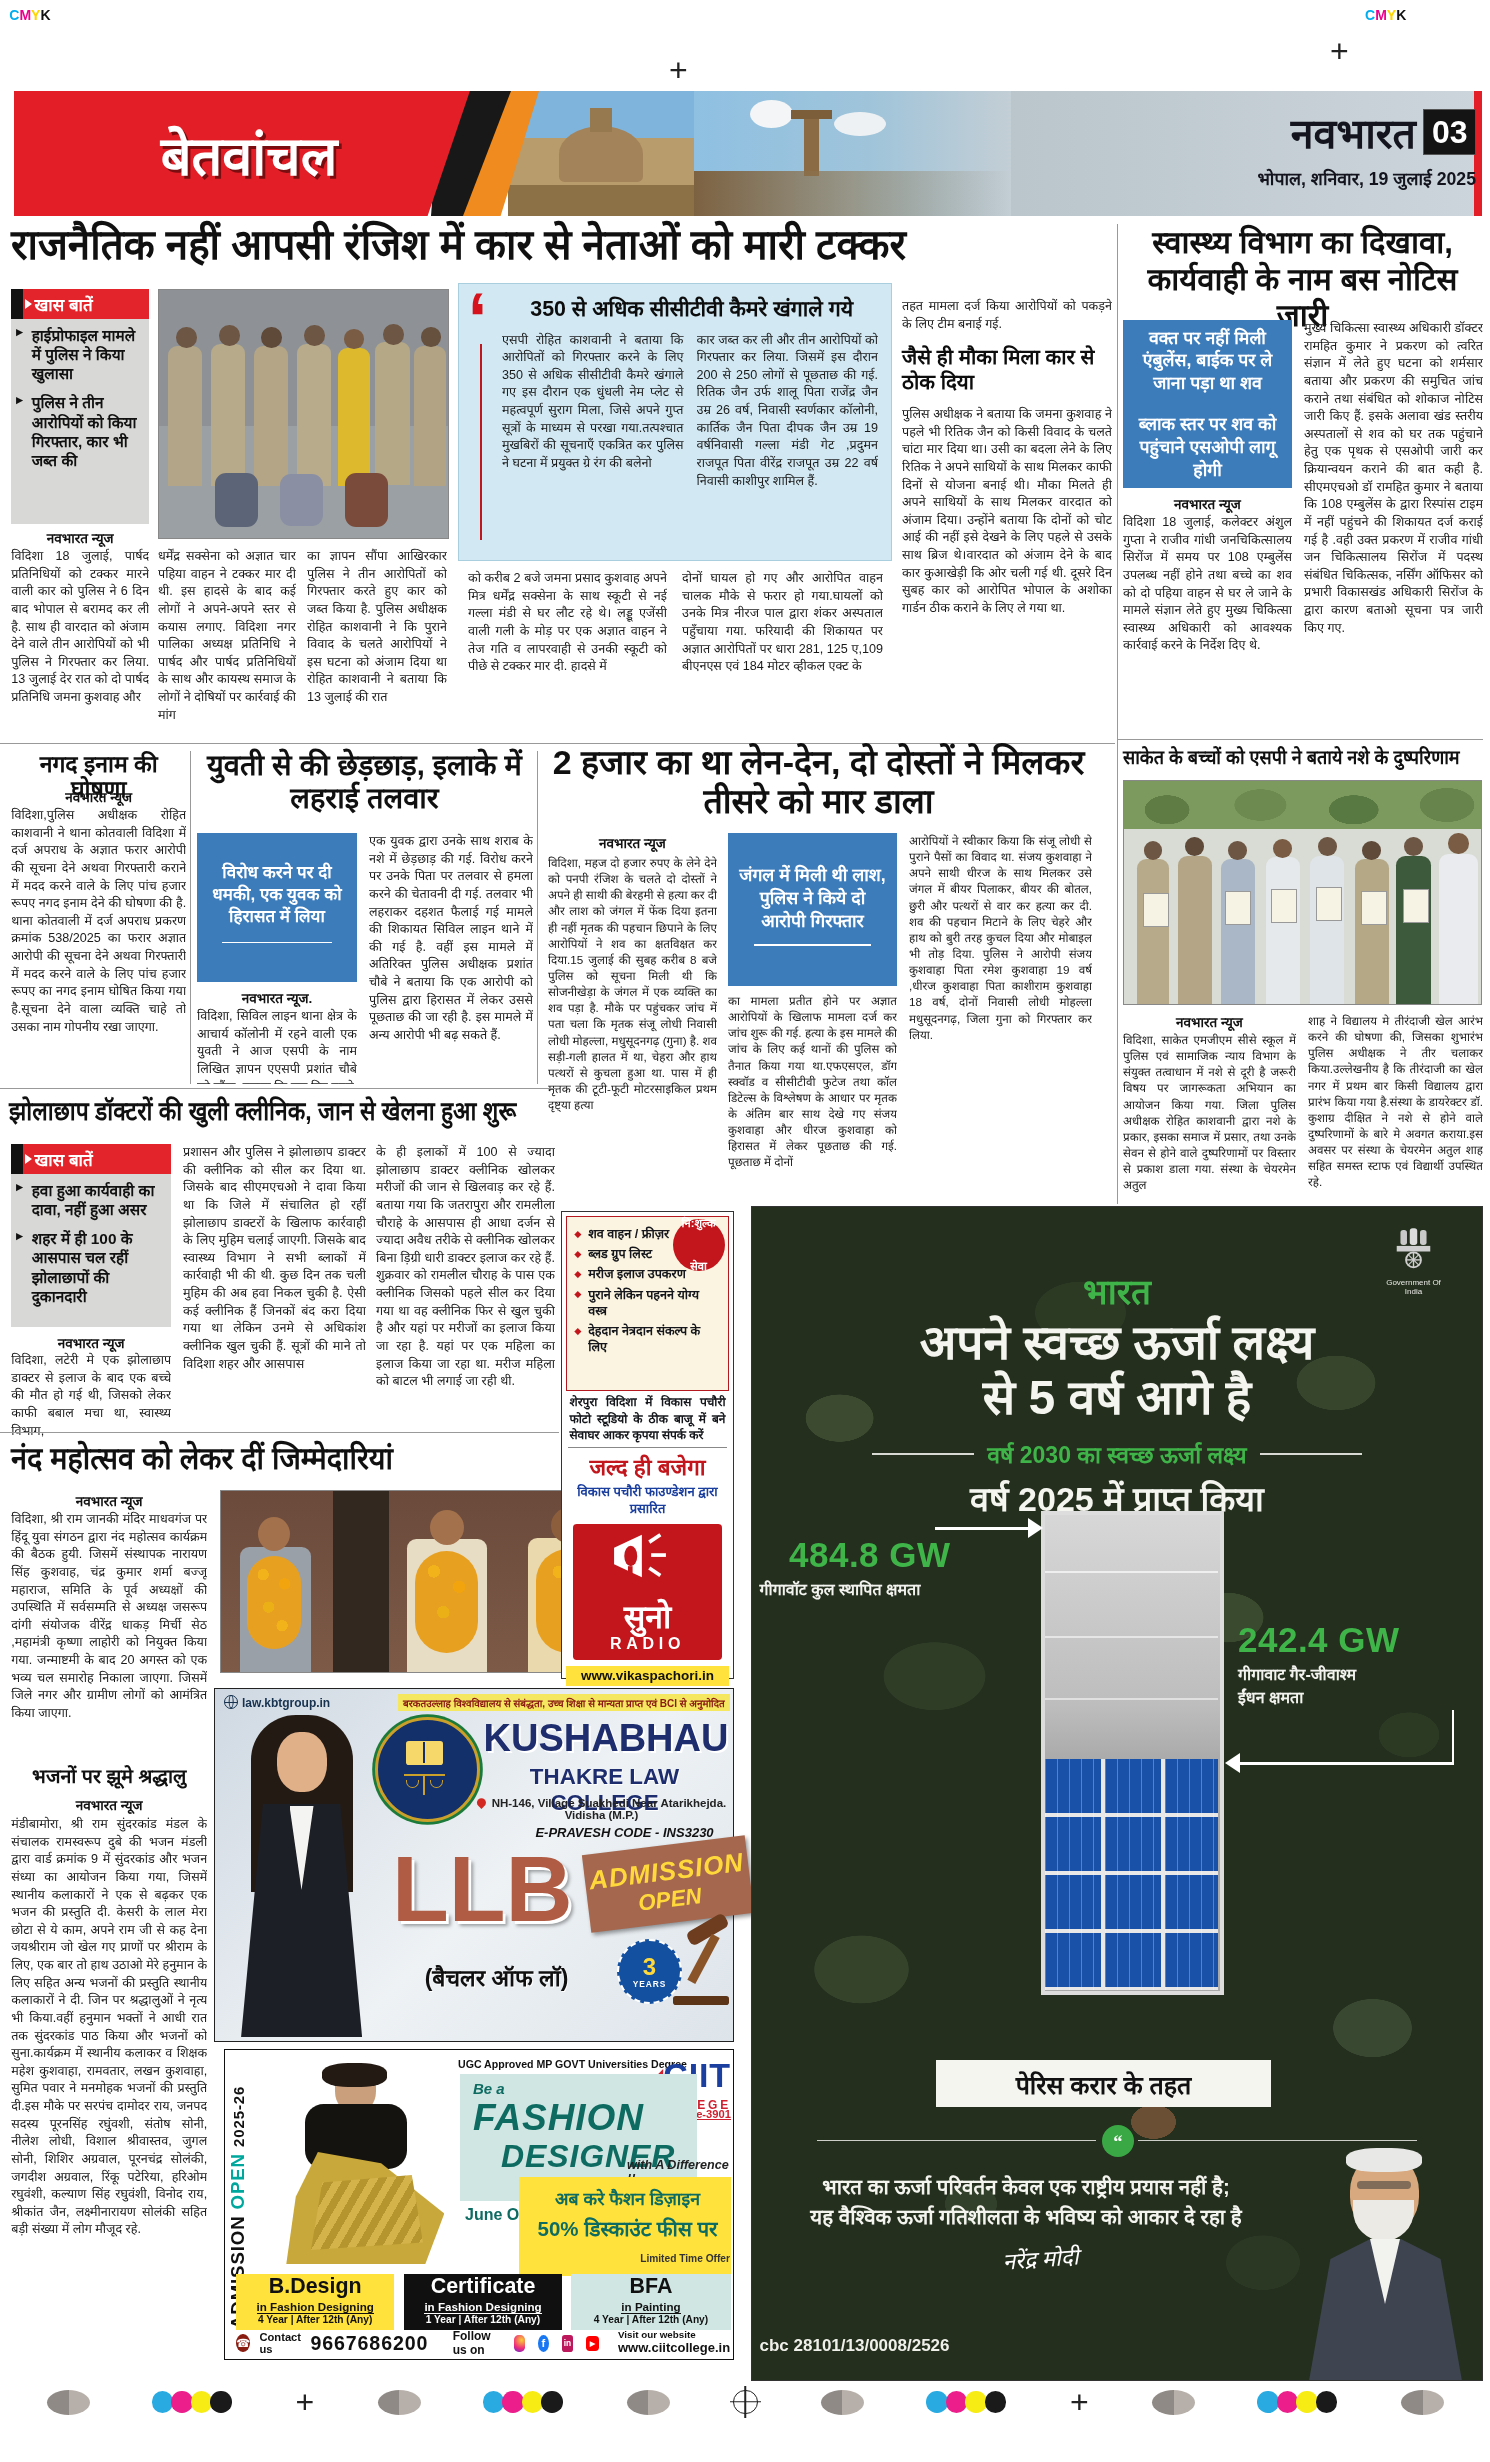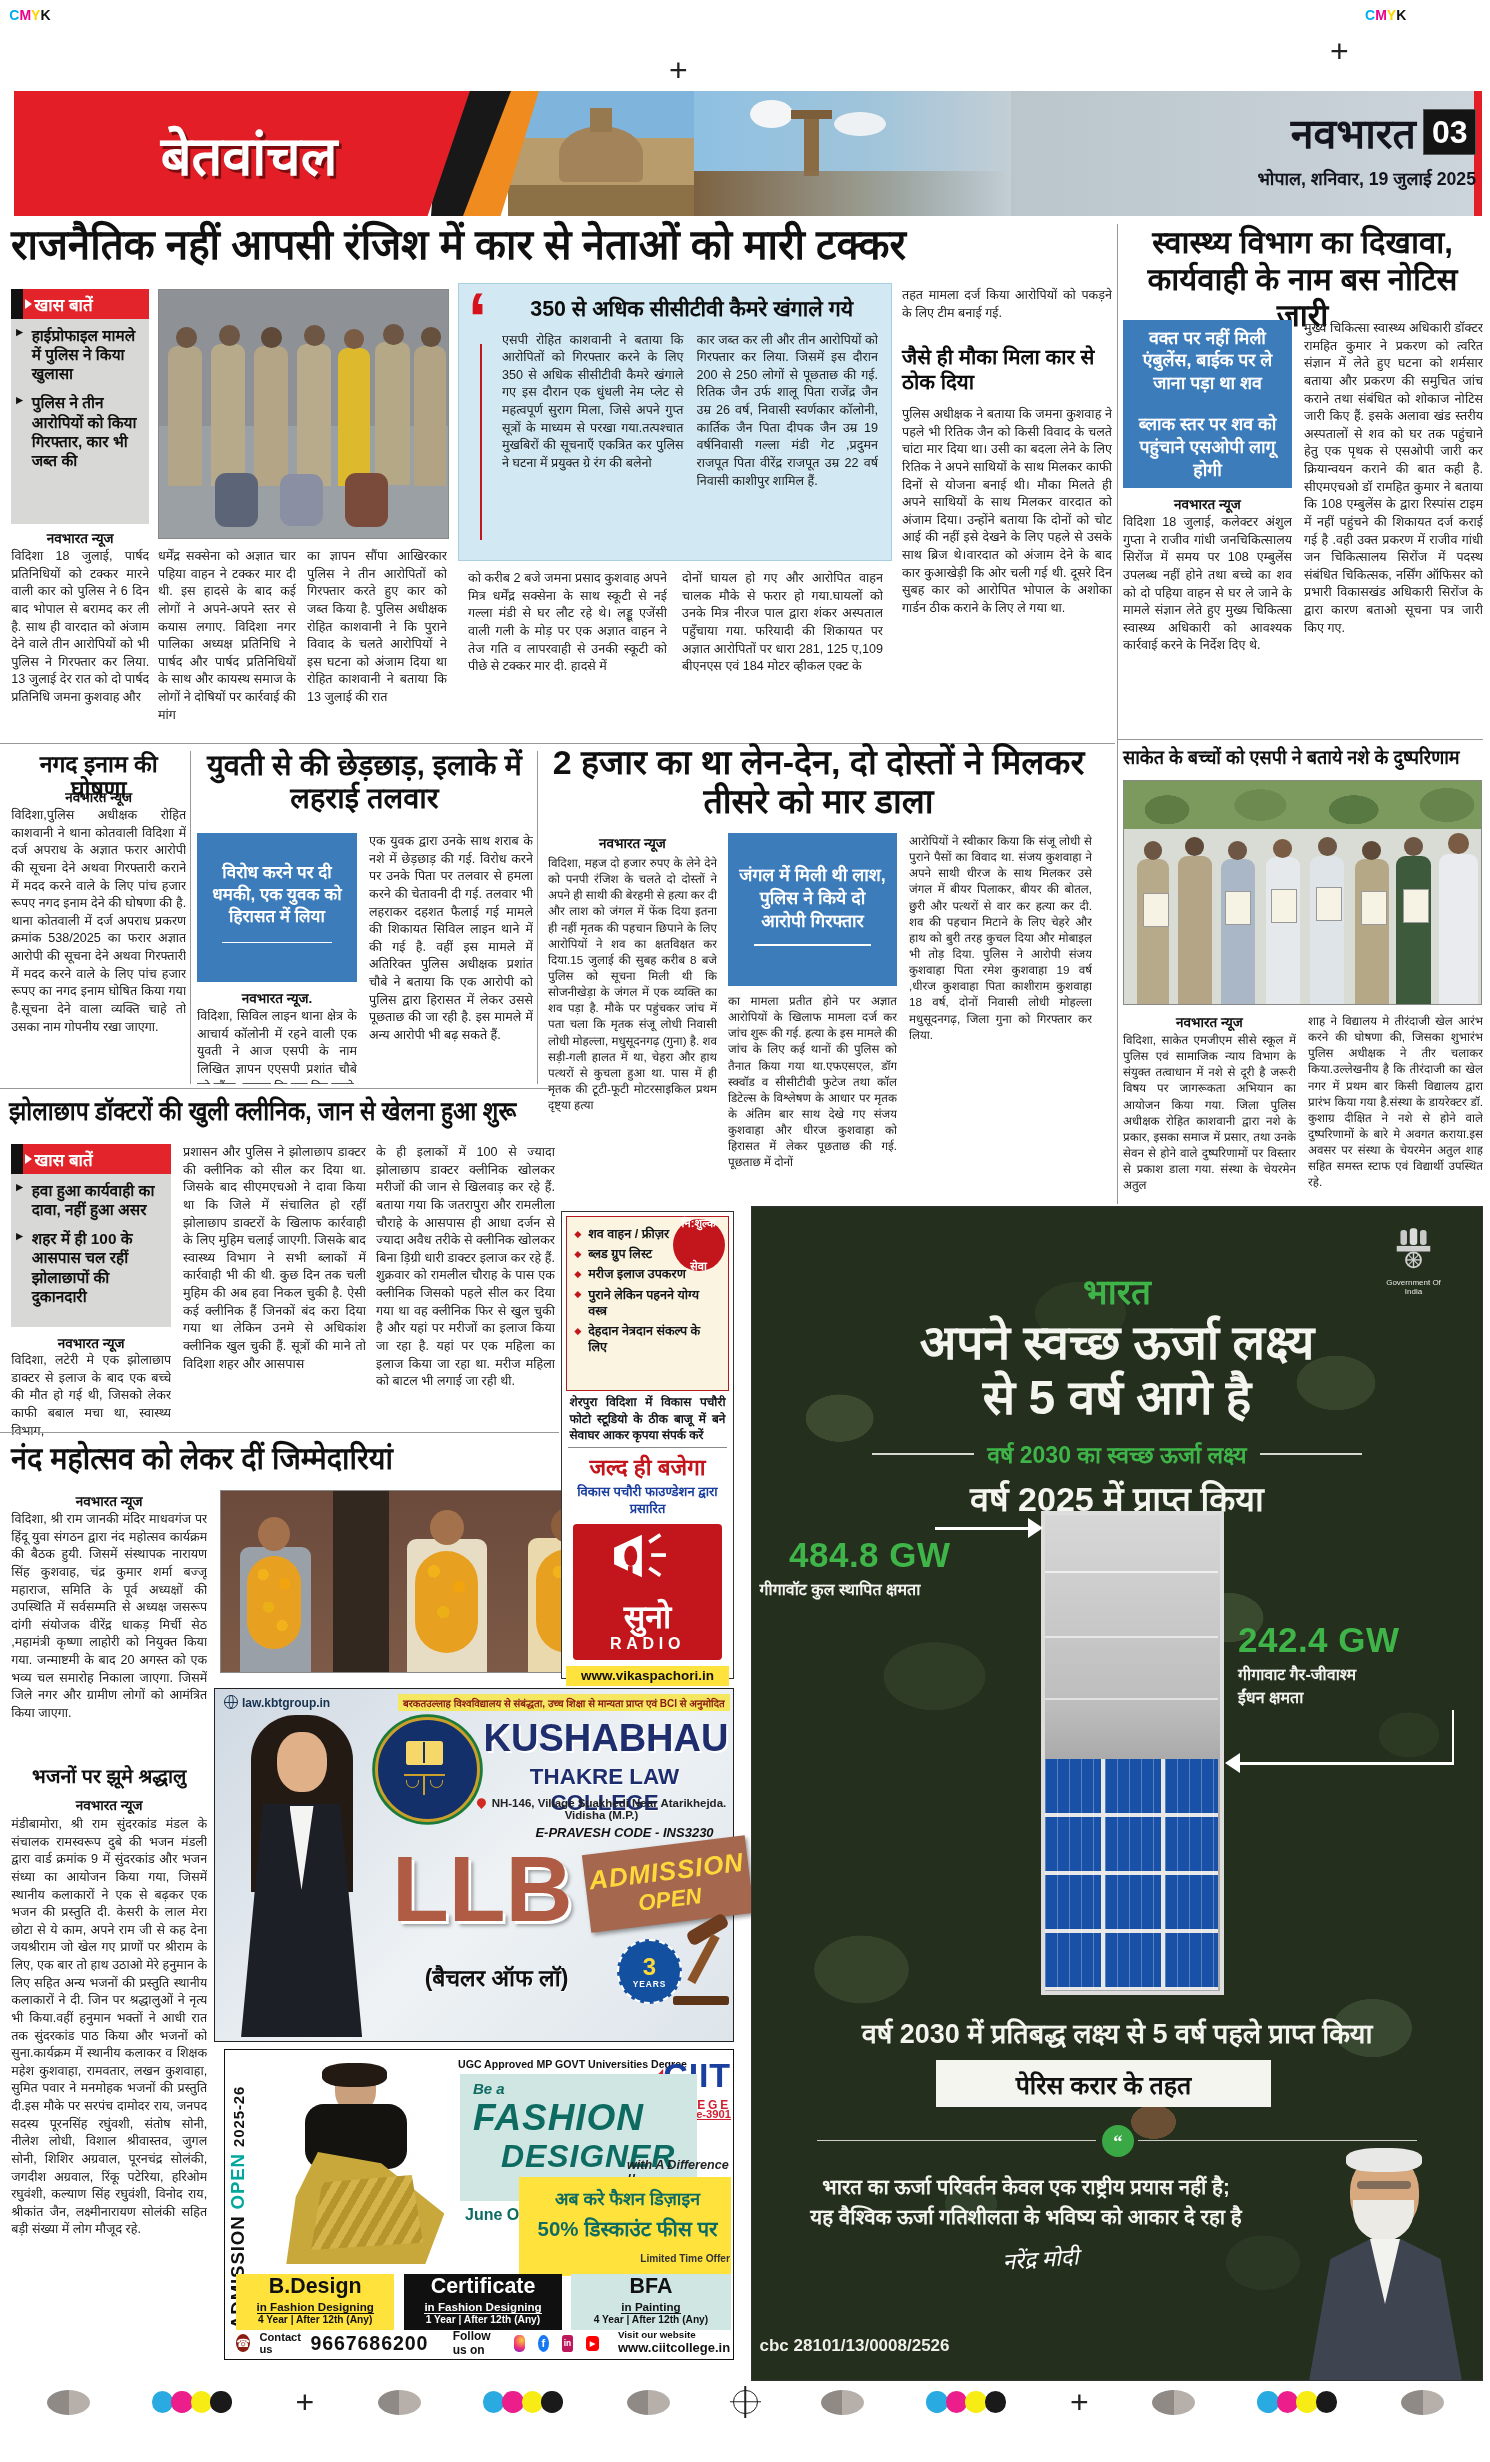--- a/index.html
+++ b/index.html
@@ -159,21 +159,21 @@
       <div class="quote-tail" style="left:20.5px;top:60px;height:196px;"></div>
       <div class="cctv-title">350 से अधिक सीसीटीवी कैमरे खंगाले गये</div>
       <div class="cctv-cols">
         <div class="col" style="height:212px;">एसपी रोहित काशवानी ने बताया कि आरोपितों को गिरफ्तार करने के लिए 350 से अधिक सीसीटीवी कैमरे खंगाले गए इस दौरान एक धुंधली नेम प्लेट से महत्वपूर्ण सुराग मिला, जिसे अपने गुप्त सूत्रों के माध्यम से परखा गया.तत्पश्चात मुखबिरों की सूचनाएँ एकत्रित कर पुलिस ने घटना में प्रयुक्त ग्रे रंग की बलेनो</div>
         <div class="col" style="height:212px;">कार जब्त कर ली और तीन आरोपियों को गिरफ्तार कर लिया. जिसमें इस दौरान 200 से 250 लोगों से पूछताछ की गई. रितिक जैन उर्फ शालू पिता राजेंद्र जैन उम्र 26 वर्ष, निवासी स्वर्णकार कॉलोनी, कार्तिक जैन पिता दीपक जैन उम्र 19 वर्षनिवासी गल्ला मंडी गेट ,प्रदुमन राजपूत पिता वीरेंद्र राजपूत उम्र 22 वर्ष निवासी काशीपुर शामिल हैं.</div>
       </div>
     </div>
     <div class="abs col" style="left:468px;top:570px;width:199px;height:171px;">को करीब 2 बजे जमना प्रसाद कुशवाह अपने मित्र धर्मेंद्र सक्सेना के साथ स्कूटी से नई गल्ला मंडी से घर लौट रहे थे। लड्डू एजेंसी वाली गली के मोड़ पर एक अज्ञात वाहन ने तेज गति व लापरवाही से उनकी स्कूटी को पीछे से टक्कर मार दी. हादसे में</div>
     <div class="abs col" style="left:682px;top:570px;width:201px;height:171px;">दोनों घायल हो गए और आरोपित वाहन चालक मौके से फरार हो गया.घायलों को उनके मित्र नीरज पाल द्वारा शंकर अस्पताल पहुँचाया गया. फरियादी की शिकायत पर अज्ञात आरोपितों पर धारा 281, 125 ए,109 बीएनएस एवं 184 मोटर व्हीकल एक्ट के</div>
 
-    <div class="abs col" style="left:902px;top:287px;width:210px;height:54px;">तहत मामला दर्ज किया आरोपियों को पकड़ने के लिए टीम बनाई गई.</div>
+    <div class="abs col" style="left:902px;top:298px;width:210px;height:54px;">तहत मामला दर्ज किया आरोपियों को पकड़ने के लिए टीम बनाई गई.</div>
     <div class="abs subhead2" style="left:902px;top:345px;width:210px;">जैसे ही मौका मिला कार से ठोक दिया</div>
     <div class="abs col" style="left:902px;top:406px;width:210px;height:335px;">पुलिस अधीक्षक ने बताया कि जमना कुशवाह ने पहले भी रितिक जैन को किसी विवाद के चलते चांटा मार दिया था। उसी का बदला लेने के लिए रितिक ने अपने साथियों के साथ मिलकर काफी दिनों से योजना बनाई थी। मौका मिलते ही अपने साथियों के साथ मिलकर वारदात को अंजाम दिया। उन्होंने बताया कि दोनों को चोट आई की नहीं इसे देखने के लिए पहले से उसके साथ ब्रिज थे।वारदात को अंजाम देने के बाद कार कुआखेड़ी कि ओर चली गई थी. दूसरे दिन सुबह कार को आरोपित भोपाल के अशोका गार्डन ठीक कराने के लिए ले गया था.</div>
   </div>
 
   <div class="vr" style="left:1117px;top:224px;height:980px;"></div>
   <div>
     <div class="abs hl" style="left:1123px;top:225px;width:359px;height:86px;font-size:31px;text-align:center;line-height:1.18;">स्वास्थ्य विभाग का दिखावा, कार्यवाही के नाम बस नोटिस जारी</div>
     <div class="abs bluebox" style="left:1123px;top:320px;width:169px;height:168px;">
       <div style="font-size:17.7px;line-height:1.28;">वक्त पर नहीं मिली एंबुलेंस, बाईक पर ले जाना पड़ा था शव</div>
       <div class="bb-line"></div>
@@ -465,21 +465,20 @@
     <div class="abs" style="left:183px;top:320px;width:93px;height:2.8px;background:#fff;"></div>
     <div class="abs" style="left:276px;top:311px;width:0;height:0;border-left:15px solid #fff;border-top:10.2px solid transparent;border-bottom:10.2px solid transparent;"></div>
 
     <div class="abs gw" style="left:486px;top:413px;width:240px;">242.4 GW</div>
     <div class="abs gw-label" style="left:486px;top:456px;width:240px;">गीगावाट गैर-जीवाश्म</div>
     <div class="abs gw-label" style="left:486px;top:479px;width:240px;">ईंधन क्षमता</div>
     <div class="abs" style="left:700px;top:503px;width:1.9px;height:52px;background:#fff;"></div>
     <div class="abs" style="left:488px;top:555px;width:214px;height:2.8px;background:#fff;"></div>
     <div class="abs" style="left:473px;top:546px;width:0;height:0;border-right:15px solid #fff;border-top:10.2px solid transparent;border-bottom:10.2px solid transparent;"></div>
 
-    <div class="abs" style="left:18.6px;top:807px;width:693px;text-align:center;color:#f5f5f0;font-weight:800;font-size:27px;">वर्ष 2030 में प्रतिबद्ध लक्ष्य से 5 वर्ष पहले प्राप्त किया</div>
     <div class="abs" style="left:184px;top:853px;width:335px;height:47px;background:#f5f5f0;color:#111;font-weight:800;font-size:25px;display:flex;align-items:center;justify-content:center;">पेरिस करार के तहत</div>
 
     <div class="abs" style="left:65px;top:933px;width:279px;height:0.9px;background:#cfcfc9;"></div>
     <div class="abs" style="left:386px;top:933px;width:279px;height:0.9px;background:#cfcfc9;"></div>
     <div class="abs" style="left:350px;top:918px;width:32px;height:32px;border-radius:50%;background:#3aa845;color:#fff;font-weight:800;font-size:18.6px;text-align:center;line-height:34px;font-family:'Liberation Serif',serif;">“</div>
 
     <div class="abs" style="left:15px;top:965px;width:518px;text-align:center;color:#f5f5f0;font-weight:800;font-size:20.5px;">भारत का ऊर्जा परिवर्तन केवल एक राष्ट्रीय प्रयास नहीं है;</div>
     <div class="abs" style="left:15px;top:995px;width:518px;text-align:center;color:#f5f5f0;font-weight:800;font-size:20.5px;">यह वैश्विक ऊर्जा गतिशीलता के भविष्य को आकार दे रहा है</div>
     <div class="abs sig" style="left:186px;top:1036px;width:205px;text-align:center;font-size:22.4px;transform:rotate(-4deg);">नरेंद्र मोदी</div>
 

